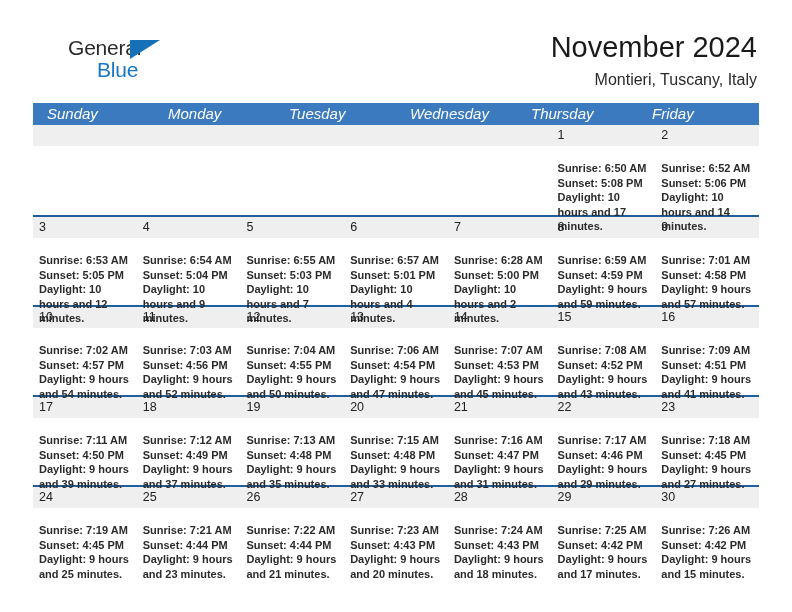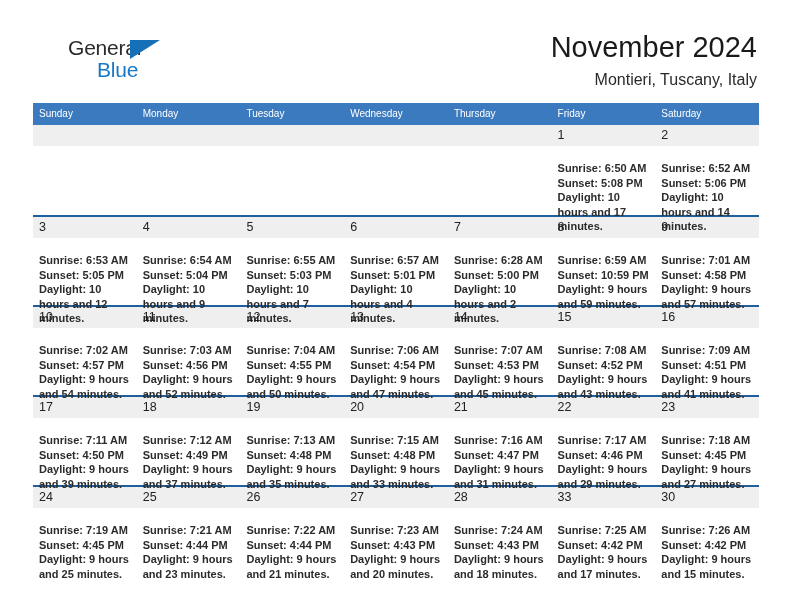--- a/index.html
+++ b/index.html
@@ -91,26 +91,27 @@
     top: 103px;
     width: 726px;
   }
   .weekdays {
     display: flex;
     background: #3b7abf;
     height: 22px;
   }
   .weekday {
     flex: 1 1 0;
-    font-size: 10px;
+    font-size: 15px;
     color: #ffffff;
     line-height: 22px;
-    padding-left: 6px;
+    padding-left: 14px;
     box-sizing: border-box;
     white-space: nowrap;
+    font-style: italic;
   }
 
   .week {
     position: relative;
     display: flex;
     height: 90px;
     border-top: 2px solid #1f5f9e;
     box-sizing: border-box;
   }
   .week:first-of-type {
@@ -176,21 +177,20 @@
   </div>
 
   <div class="calendar">
     <div class="weekdays">
         <div class="weekday">Sunday</div>
         <div class="weekday">Monday</div>
         <div class="weekday">Tuesday</div>
         <div class="weekday">Wednesday</div>
         <div class="weekday">Thursday</div>
         <div class="weekday">Friday</div>
-        <div class="weekday">Saturday</div>
       </div>
     <div class="weeks">
         <div class="week">
           <div class="daynum-band"></div>
           <div class="day">
             <div class="daynum"></div>
           </div>
           <div class="day">
             <div class="daynum"></div>
           </div>
@@ -259,21 +259,21 @@
             <div class="info">
               <div>Sunrise: 6:28 AM</div>
               <div>Sunset: 5:00 PM</div>
               <div class="daylight">Daylight: 10 hours and 2 minutes.</div>
             </div>
           </div>
           <div class="day">
             <div class="daynum">8</div>
             <div class="info">
               <div>Sunrise: 6:59 AM</div>
-              <div>Sunset: 10:59 PM</div>
+              <div>Sunset: 4:59 PM</div>
               <div class="daylight">Daylight: 9 hours and 59 minutes.</div>
             </div>
           </div>
           <div class="day">
             <div class="daynum">9</div>
             <div class="info">
               <div>Sunrise: 7:01 AM</div>
               <div>Sunset: 4:58 PM</div>
               <div class="daylight">Daylight: 9 hours and 57 minutes.</div>
             </div>
@@ -433,21 +433,21 @@
           </div>
           <div class="day">
             <div class="daynum">28</div>
             <div class="info">
               <div>Sunrise: 7:24 AM</div>
               <div>Sunset: 4:43 PM</div>
               <div class="daylight">Daylight: 9 hours and 18 minutes.</div>
             </div>
           </div>
           <div class="day">
-            <div class="daynum">33</div>
+            <div class="daynum">29</div>
             <div class="info">
               <div>Sunrise: 7:25 AM</div>
               <div>Sunset: 4:42 PM</div>
               <div class="daylight">Daylight: 9 hours and 17 minutes.</div>
             </div>
           </div>
           <div class="day">
             <div class="daynum">30</div>
             <div class="info">
               <div>Sunrise: 7:26 AM</div>

